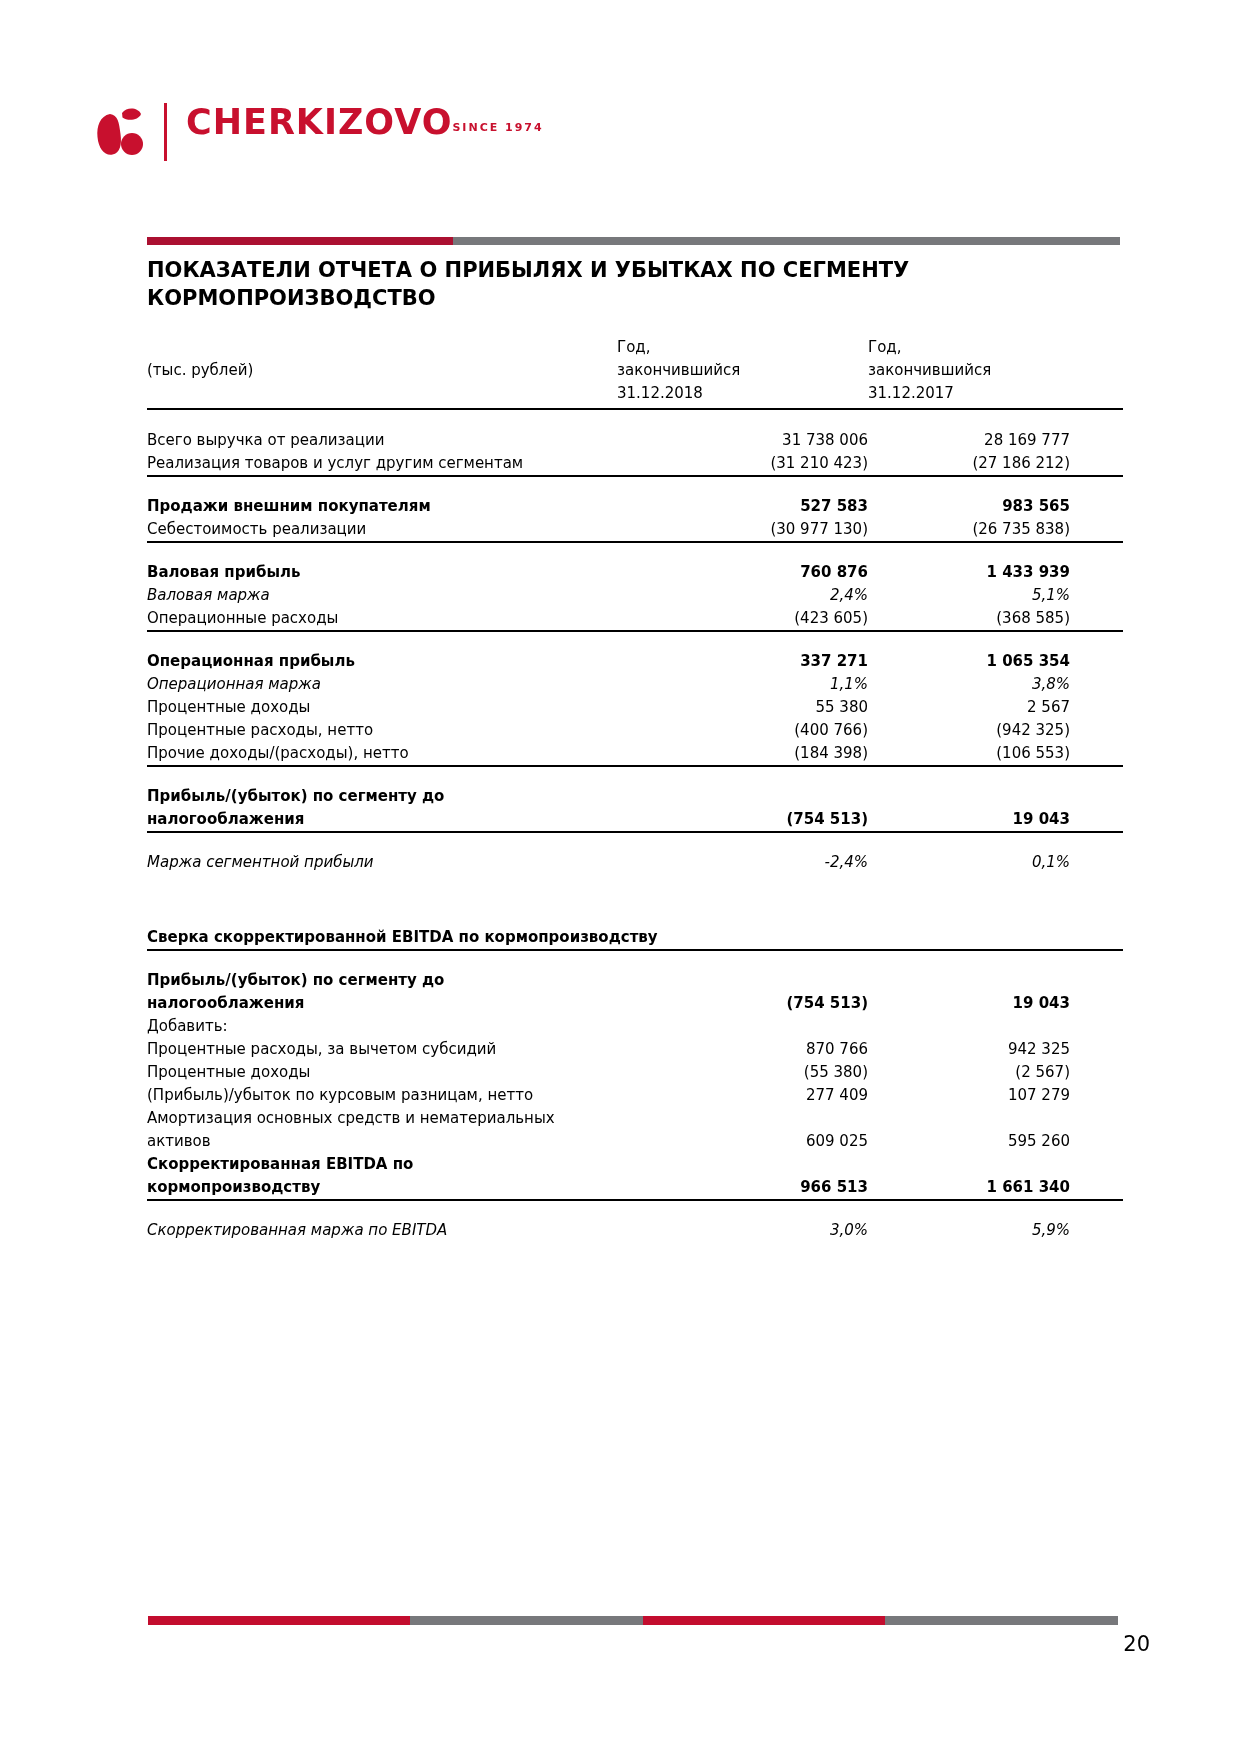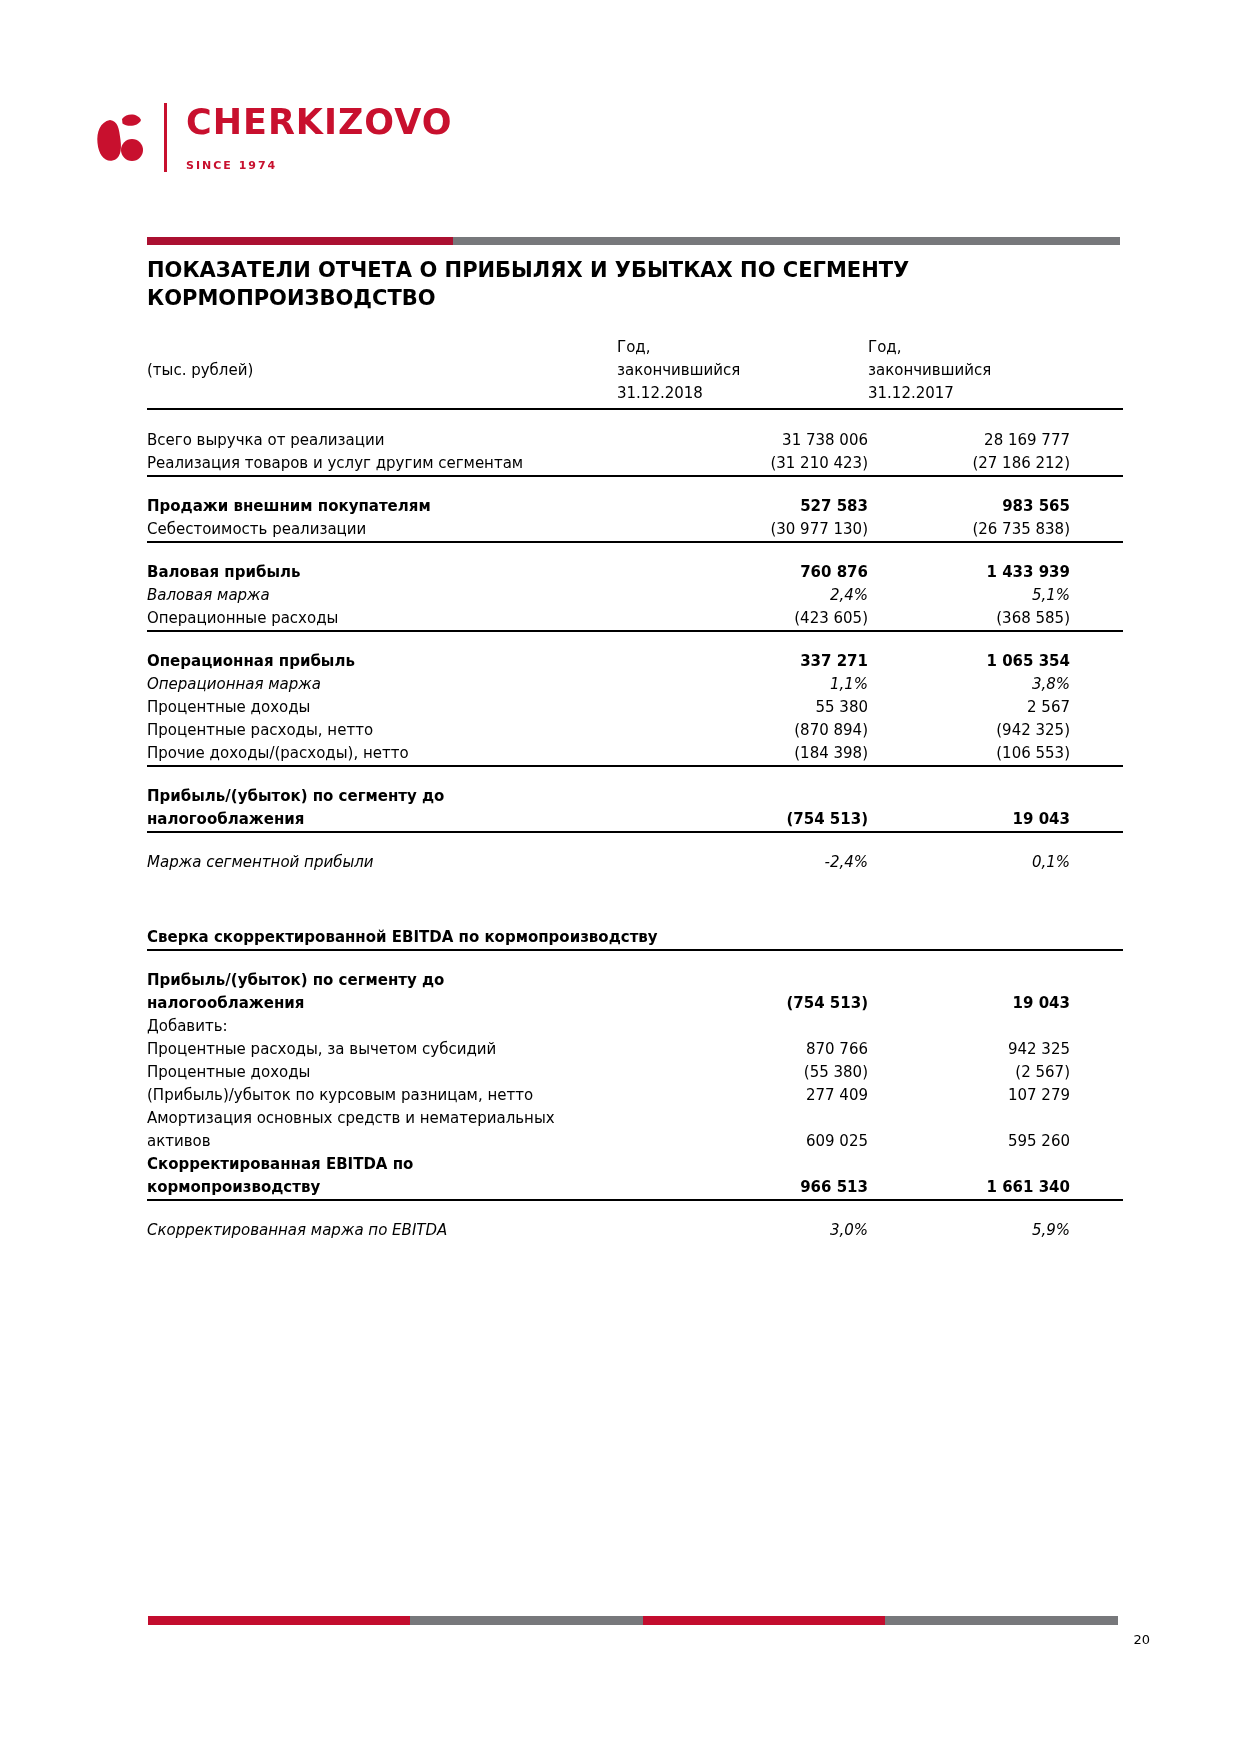--- a/index.html
+++ b/index.html
@@ -14,21 +14,21 @@
     position:relative;
     background:#ffffff;
     font-family:"DejaVu Sans","Liberation Sans",sans-serif;
     color:#000;
     overflow:hidden;
   }
   
   .logo{position:absolute;left:95px;top:103px;display:flex;align-items:stretch;}
   .logo-mark{display:flex;align-items:center;}
   .logo-divider{width:3px;background:var(--brand-red);margin:0 19px;align-self:stretch;}
-  .logo-textblock{display:flex;flex-direction:column;justify-content:center;}
+  .logo-textblock{display:flex;flex-direction:row;justify-content:center;}
   .logo-brand{
     color:var(--brand-red);
     font-size:35px;
     font-weight:700;
     letter-spacing:1px;
     line-height:38px;
   }
   .logo-tagline{
     color:var(--brand-red);
     font-size:11px;
@@ -73,21 +73,21 @@
   .fin-table tr.rule td{border-bottom:2px solid #000;}
   .fin-table tbody tr.rule + tr td{padding-top:18px;}
   
   .footer-bar{position:absolute;left:148px;top:1616px;width:970px;height:9px;display:flex;}
   .footer-bar .f-red1{background:var(--footer-red);width:27%;height:100%;}
   .footer-bar .f-gray1{background:var(--bar-gray);width:24%;height:100%;}
   .footer-bar .f-red2{background:var(--footer-red);width:25%;height:100%;}
   .footer-bar .f-gray2{background:var(--bar-gray);width:24%;height:100%;}
   .page-number{
     position:absolute;left:1050px;top:1632px;width:100px;
-    text-align:right;font-size:13px;
+    text-align:right;font-size:21px;
   }
 </style>
 </head>
 <body>
 
 <div class="logo">
   <div class="logo-mark">
     <svg width="50" height="58" viewBox="0 0 50 58" aria-hidden="true">
       <g fill="#C8102E">
         <path d="M15 11 C 5 13, 1.5 23, 2.5 34 C 3.5 46, 10 53, 17.5 51.5 C 25 50, 27 42, 25.5 31 C 24 19, 23 12.5, 15 11 Z"></path>
@@ -177,21 +177,21 @@
         <td class="num italic">1,1%</td>
         <td class="num num17 italic">3,8%</td>
       </tr>
       <tr>
         <td class="label plain">Процентные доходы</td>
         <td class="num plain">55 380</td>
         <td class="num num17 plain">2 567</td>
       </tr>
       <tr>
         <td class="label plain">Процентные расходы, нетто</td>
-        <td class="num plain">(870 894)</td>
+        <td class="num plain">(400 766)</td>
         <td class="num num17 plain">(942 325)</td>
       </tr>
       <tr class="rule">
         <td class="label plain">Прочие доходы/(расходы), нетто</td>
         <td class="num plain">(184 398)</td>
         <td class="num num17 plain">(106 553)</td>
       </tr>
       <tr class="rule">
         <td class="label bold">Прибыль/(убыток) по сегменту до
 налогооблажения</td>

